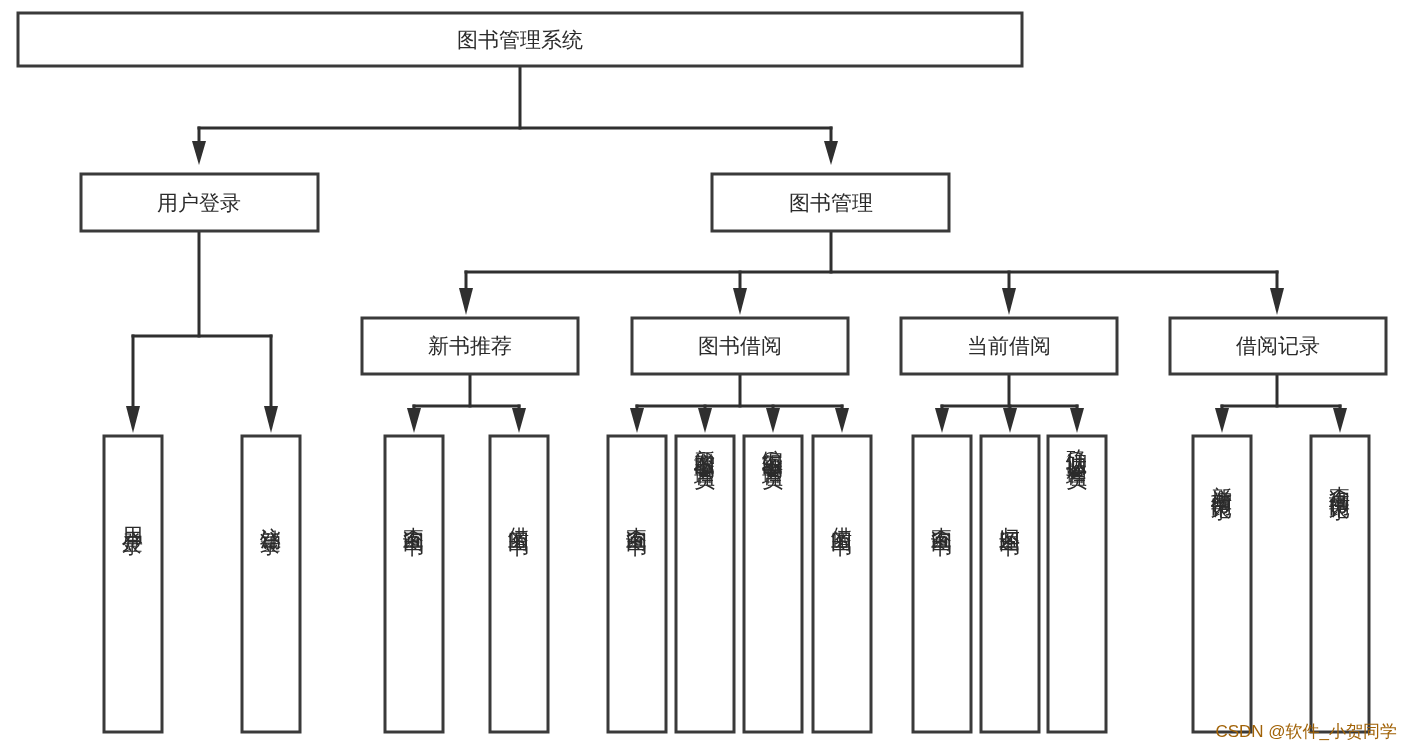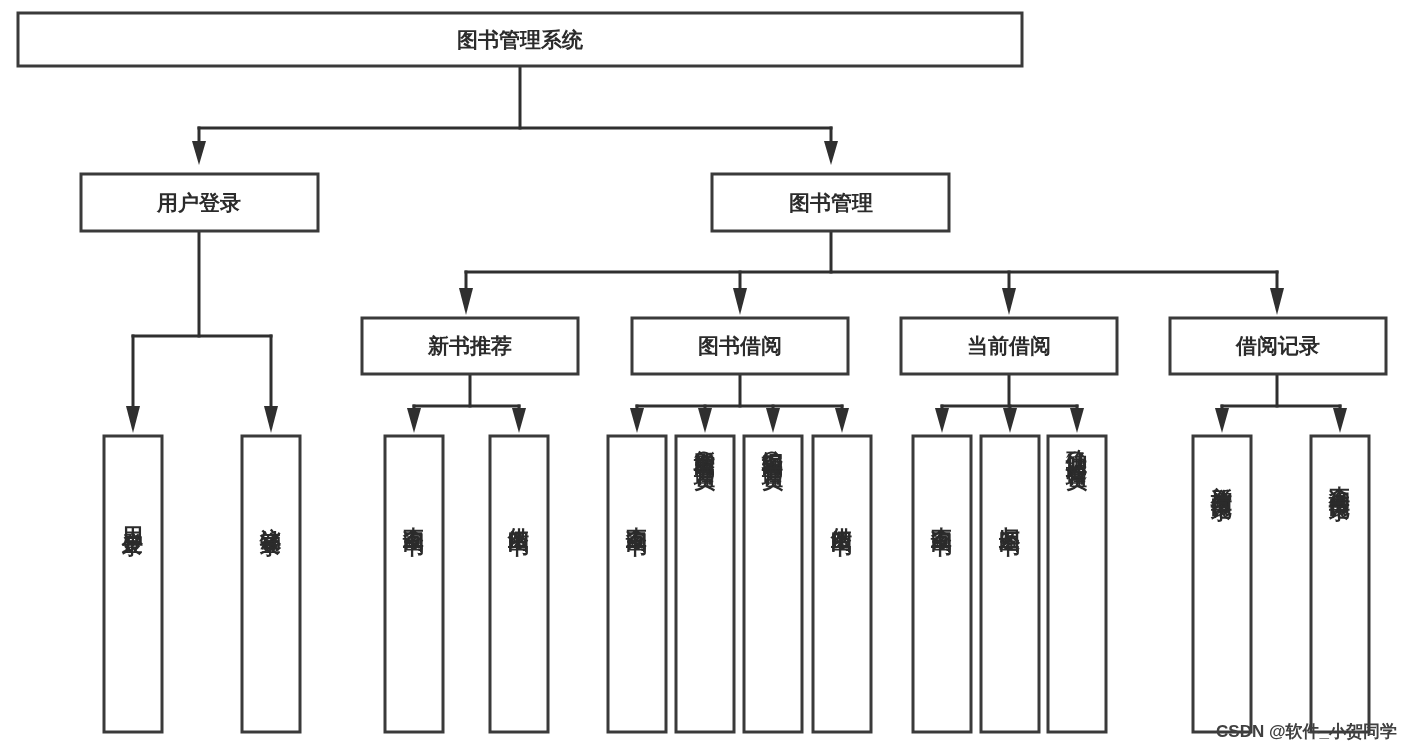--- a/index.html
+++ b/index.html
@@ -11,21 +11,20 @@
     width: 1405px;
     height: 747px;
     font-family: "Liberation Sans", "DejaVu Sans", sans-serif;
     overflow: hidden;
     position: relative;
   }
   #diagram-root {
     position: relative;
     width: 1405px;
     height: 747px;
-    font-weight: bold;
   }
   svg.flow {
     position: absolute;
     top: 0;
     left: 0;
     width: 1405px;
     height: 747px;
     display: block;
   }
   .node-box {
@@ -58,21 +57,21 @@
     writing-mode: vertical-rl;
     glyph-orientation-vertical: 0;
     letter-spacing: 3px;
   }
   .watermark {
     position: absolute;
     right: 8px;
     bottom: 4px;
     font-family: "Liberation Sans", "DejaVu Sans", sans-serif;
     font-size: 17px;
-    color: #404040;
+    color: #a16207;
     white-space: nowrap;
     pointer-events: none;
     user-select: none;
   }
 </style>
 </head>
 <body>
 
 <div id="diagram-root">
 

